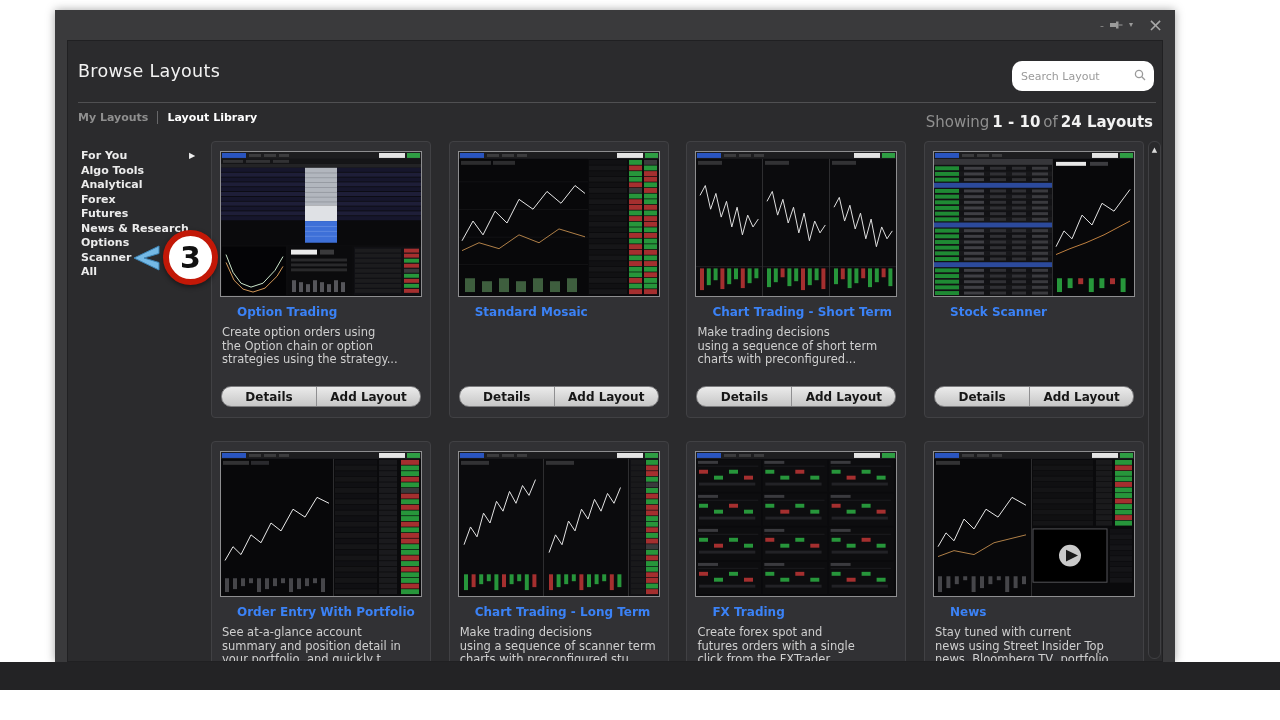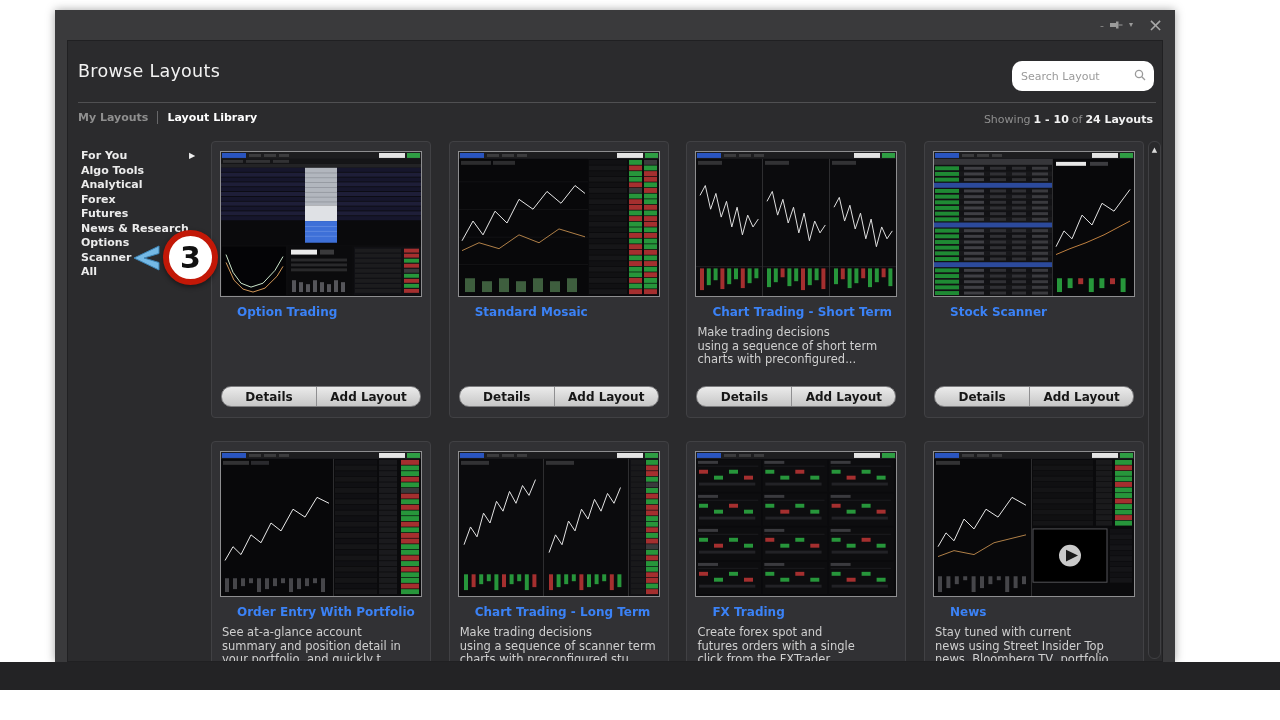--- a/index.html
+++ b/index.html
@@ -38,21 +38,21 @@
     padding:0 26px 0 9px;outline:none;
   }
   .search-input::placeholder{color:#9a9a9a;}
   .search-icon{position:absolute;right:8px;top:5px;}
   .sep{position:absolute;left:10px;right:6px;top:61px;height:1px;background:#505052;}
   .tabs{position:absolute;left:10px;top:70px;height:16px;display:flex;align-items:flex-start;gap:9px;
         font-size:11px;font-weight:bold;}
   .tab{color:#8f8f8f;cursor:pointer;}
   .tab.tab-active{color:#ffffff;}
   .tab-div{width:1px;height:13px;background:#68686a;}
-  .showing{position:absolute;right:6px;top:72px;font-size:11px;color:#8f8f8f;margin-left:24px;}
+  .showing{position:absolute;right:6px;top:72px;font-size:15px;color:#8f8f8f;margin-left:24px;}
   .showing span{margin-right:3px;}
   .showing .strong{color:#f2f2f2;font-weight:bold;}
   
   .sidebar{position:absolute;left:13px;top:108px;width:126px;font-size:11px;font-weight:600;color:#ececec;}
   .side-item{position:relative;height:14.5px;line-height:14.5px;cursor:pointer;white-space:nowrap;}
   .expander{position:absolute;left:108px;top:0;font-size:8px;color:#f0f0f0;}
   
   .grid{position:absolute;left:143px;top:100px;display:grid;
         grid-template-columns:repeat(4,220px);column-gap:17.7px;
         grid-auto-rows:277px;row-gap:23px;}
@@ -221,20 +221,25 @@
               <rect x="183" y="123.5" width="15" height="4" fill="#27963b"></rect>
               <rect x="134" y="128.6" width="46" height="4" fill="#1c1c1e"></rect>
               <rect x="183" y="128.6" width="15" height="4" fill="#a52f2f"></rect>
               <rect x="134" y="133.7" width="46" height="4" fill="#1c1c1e"></rect>
               <rect x="183" y="133.7" width="15" height="4" fill="#27963b"></rect>
               <rect x="134" y="138.8" width="46" height="4" fill="#1c1c1e"></rect>
               <rect x="183" y="138.8" width="15" height="4" fill="#a52f2f"></rect>
             </svg>
           </div>
           <div class="card-title">Option Trading</div>
+          <div class="card-desc">
+            <div>Create option orders using</div>
+            <div>the Option chain or option</div>
+            <div>strategies using the strategy...</div>
+          </div>
           <div class="card-buttons">
             <button class="btn btn-details">Details</button>
             <button class="btn btn-add">Add Layout</button>
           </div>
         </div>
         <div class="card">
           <div class="thumb">
             <svg viewBox="0 0 200 146" preserveAspectRatio="none">
               <rect x="0" y="0" width="200" height="146" fill="#0a0a0c"></rect>
               <rect x="0" y="0" width="200" height="7" fill="#1d1d1f"></rect>

